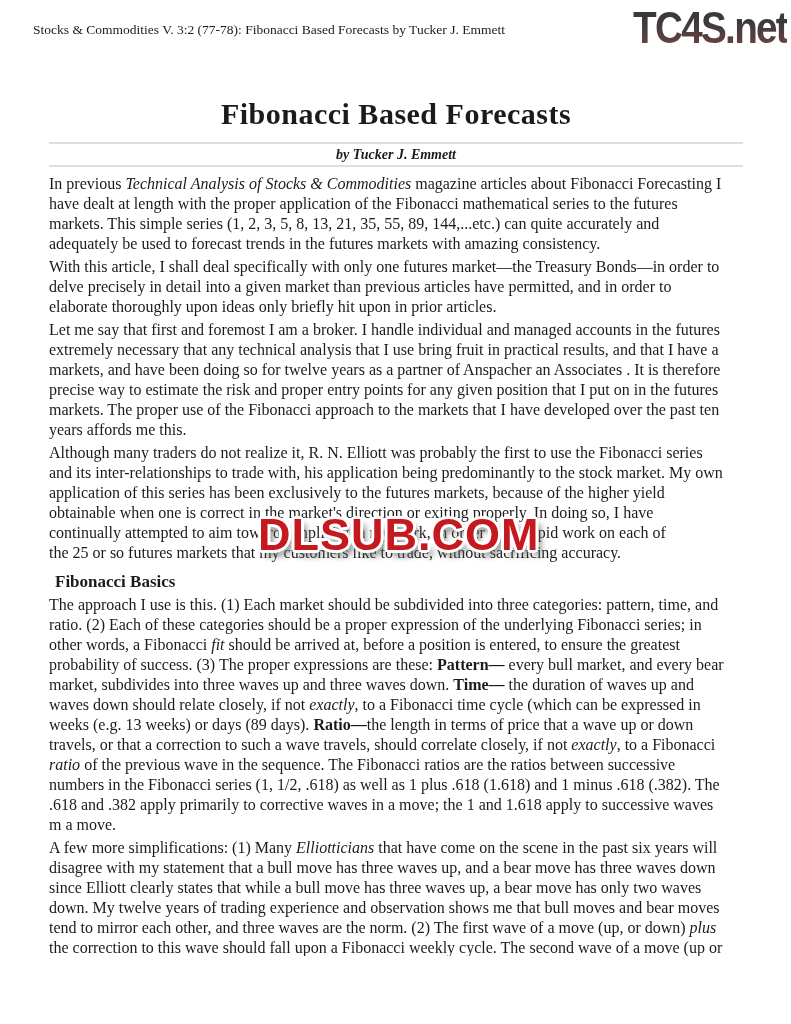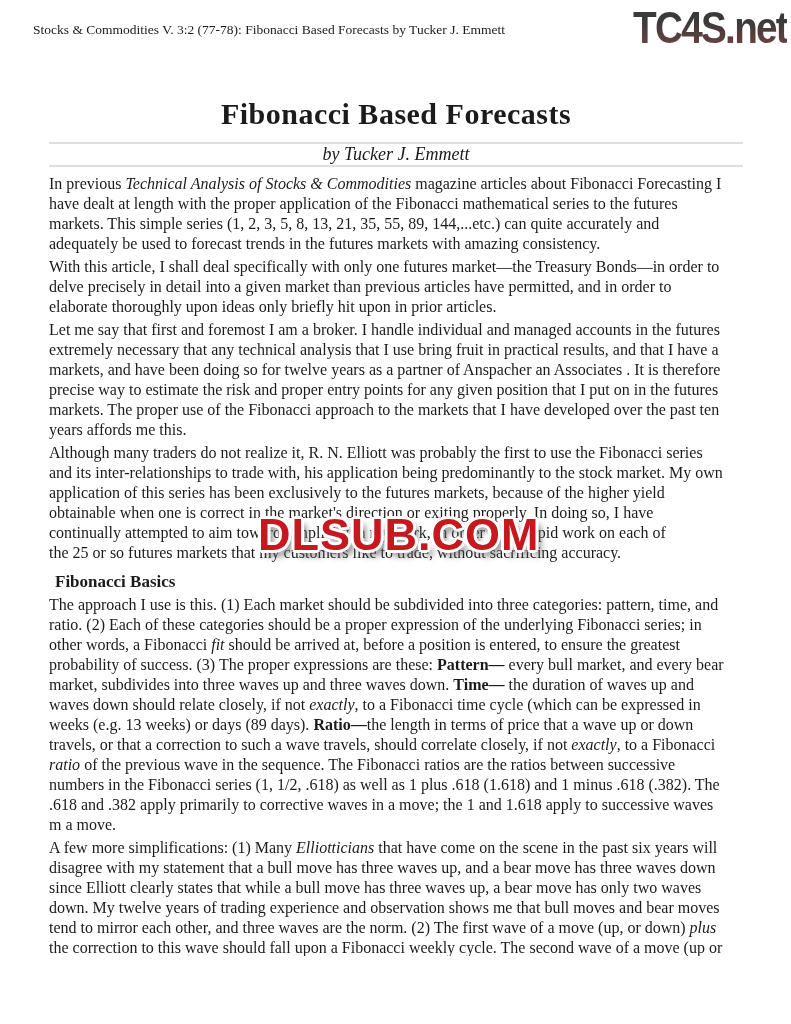--- a/index.html
+++ b/index.html
@@ -47,22 +47,22 @@
     font-size: 30px;
     font-weight: bold;
     line-height: 38px;
     letter-spacing: 0.5px;
     font-family: Liberation Serif, serif;
   }
   .rule { border: 0; border-top: 2px solid var(--rule, #dedede); margin: 0; }
   .rule-top { margin-top: 9px; }
   .byline {
     text-align: center;
-    font-size: 18px;
-    font-weight: normal;
+    font-size: 14px;
+    font-weight: bold;
     font-style: italic;
     line-height: 21px;
     padding: 0;
   }
   .article-body { margin-top: 7px; }
   .para { margin: 3px 0 0 0; }
   .para .line {
     font-size: 16px;
     line-height: 20px;
     white-space: nowrap;

